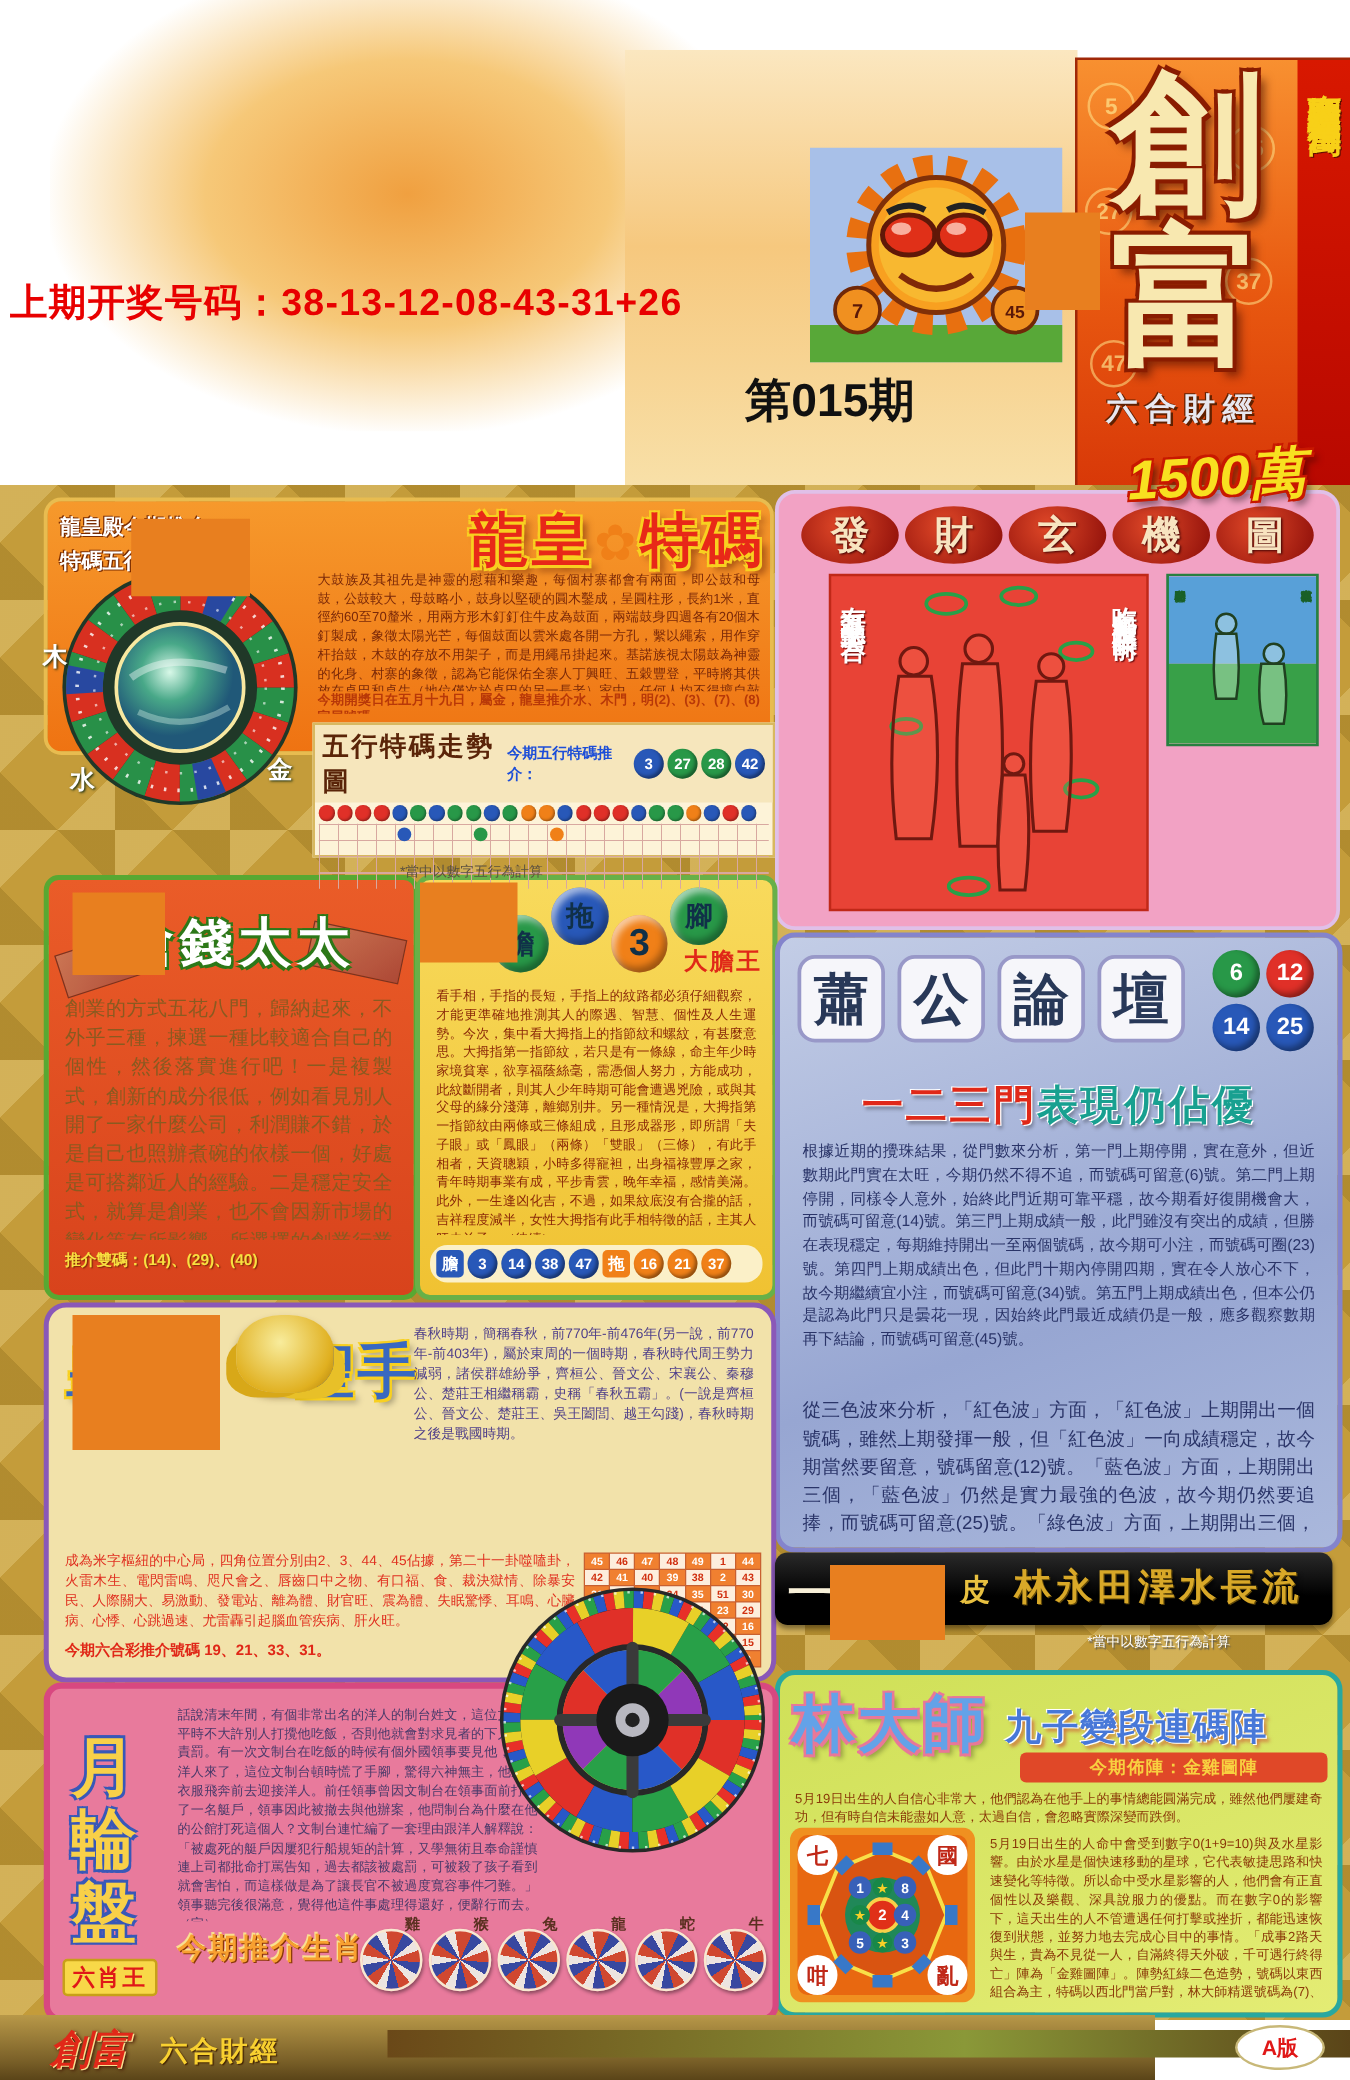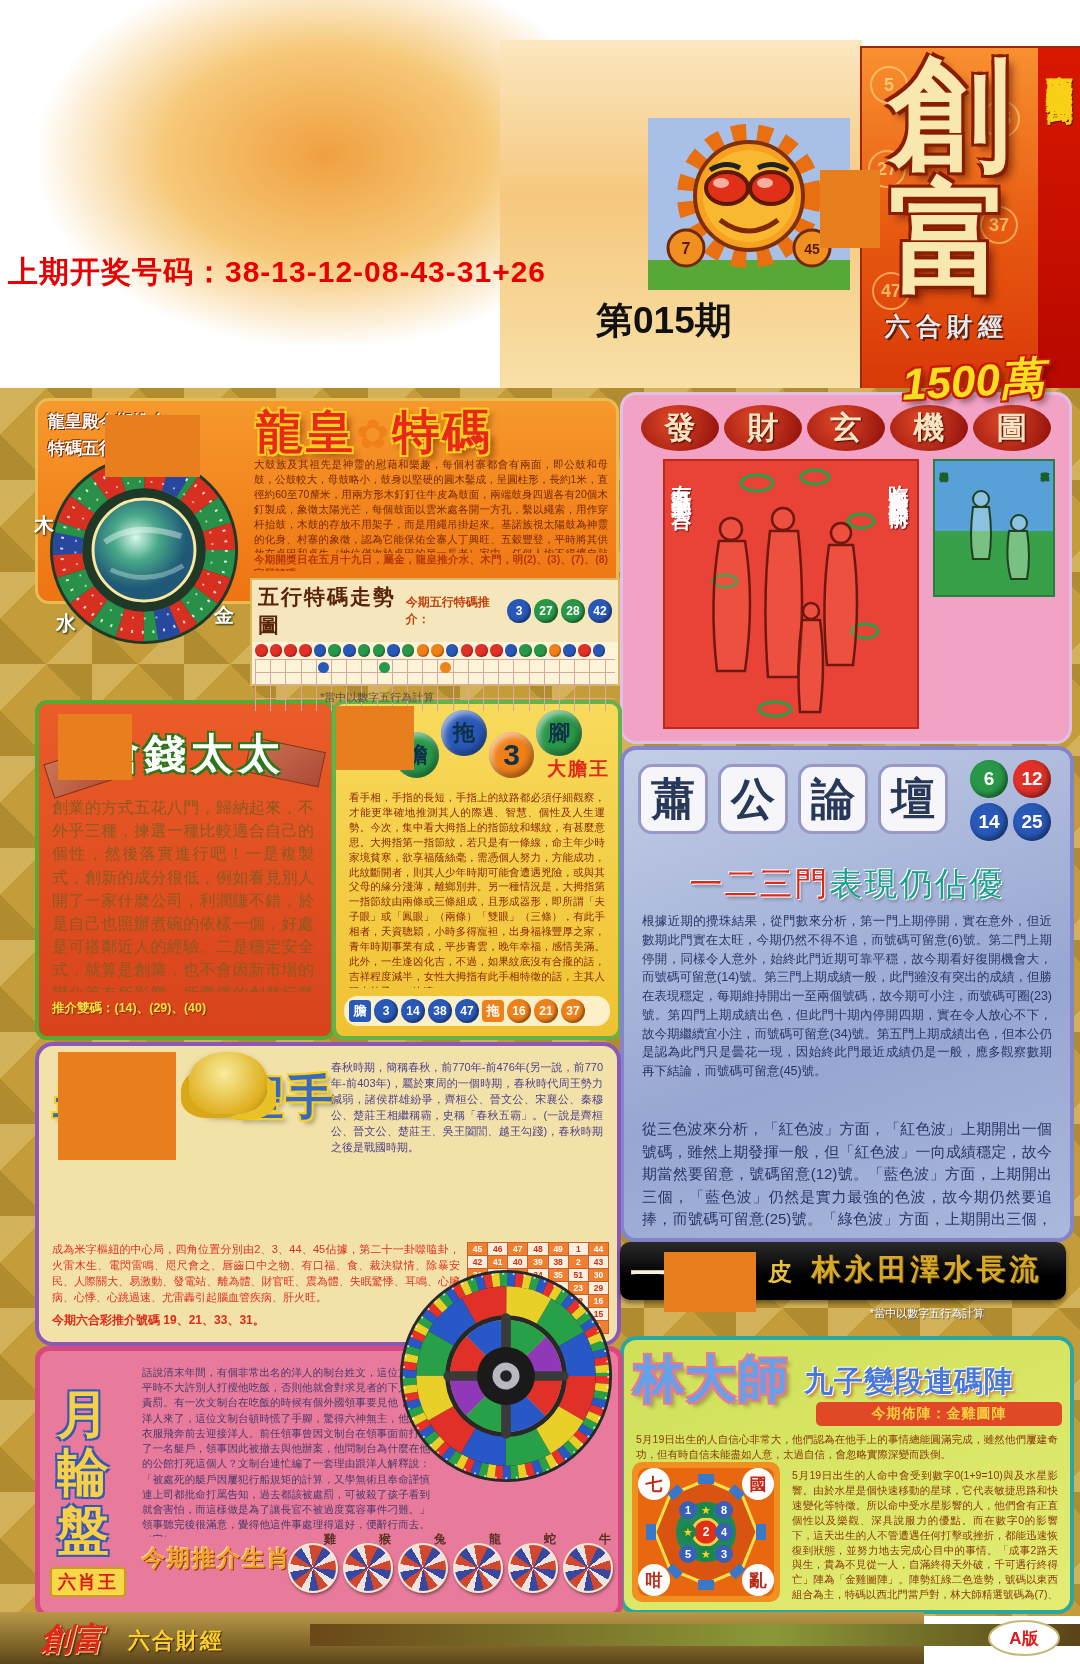--- a/index.html
+++ b/index.html
@@ -3,21 +3,21 @@
 <meta charset="utf-8">
 <style>
   html,body{margin:0;padding:0;}
   body{font-family:"Liberation Sans","DejaVu Sans",sans-serif;}
   #page{position:relative;width:1080px;height:1664px;background:#fff;overflow:hidden;}
   .abs{position:absolute;}
   .txt{position:absolute;overflow:hidden;text-align:justify;}
   
   #hdr-blob{left:40px;top:0;width:520px;height:345px;background:radial-gradient(ellipse at 55% 45%, #f0a040 0%, #f6c878 40%, rgba(255,255,255,0) 72%);}
   #hdr-band{left:500px;top:40px;width:362px;height:350px;background:linear-gradient(180deg,#fbe7c0, #f6c87e 45%, #f8e0a8);}
-  #prev-draw{left:8px;top:222px;font-size:30px;font-weight:bold;color:#e80000;letter-spacing:1px;margin-top:30px;}
+  #prev-draw{left:8px;top:222px;font-size:30px;font-weight:bold;color:#e80000;letter-spacing:1px;}
   #issue{left:596px;top:296px;font-size:37px;font-weight:900;color:#111;}
   #sun-box{left:648px;top:118px;width:202px;height:172px;}
   
   #masthead{left:862px;top:48px;width:218px;height:342px;background:linear-gradient(180deg,#f89030,#e85810 55%,#d83808);box-shadow:0 0 0 2px #a02808;}
   .mh-num{position:absolute;width:34px;height:34px;border-radius:50%;border:2px solid rgba(255,230,140,.55);color:rgba(255,236,150,.65);font-weight:bold;font-size:18px;display:flex;align-items:center;justify-content:center;}
   .mh-num:nth-child(1){left:8px;top:18px;}
   .mh-num:nth-child(2){left:120px;top:52px;}
   .mh-num:nth-child(3){left:6px;top:102px;}
   .mh-num:nth-child(4){left:118px;top:158px;}
   .mh-num:nth-child(5){left:10px;top:224px;}
@@ -28,31 +28,31 @@
   #mh-slogan{writing-mode:vertical-rl;text-orientation:upright;font-size:27px;font-weight:900;color:#f8d018;letter-spacing:2px;line-height:1;padding-top:6px;text-shadow:1px 1px 0 #601000;}
   #jackpot{left:902px;top:352px;font-size:44px;font-weight:900;font-style:italic;color:#f8e020;text-shadow:2px 2px 0 #c81800,-2px -2px 0 #c81800,2px -2px 0 #c81800,-2px 2px 0 #c81800,4px 5px 6px rgba(0,0,0,.5);transform:rotate(-3deg);z-index:30;}
   
   #goldbg{left:0;top:388px;width:1080px;height:1228px;background-color:#c49c3a;background-image:linear-gradient(135deg,rgba(255,240,180,.25) 25%,transparent 25%,transparent 75%,rgba(255,240,180,.25) 75%),linear-gradient(45deg,rgba(110,80,10,.22) 25%,transparent 25%,transparent 75%,rgba(110,80,10,.22) 75%);background-size:92px 92px;}
   
   .panel{position:absolute;border-radius:16px;}
   
   #panelA{left:35px;top:398px;width:578px;height:200px;background:linear-gradient(180deg,#f6992c,#ef7312);border:3px solid #e8bc50;border-radius:14px;}
   #pA-corner{position:absolute;left:10px;top:8px;color:#fff;font-weight:900;font-size:17px;line-height:1.5;text-shadow:1px 1px 0 #7a2c00,-1px -1px 0 #7a2c00;}
   #pA-elem{display:inline-flex;width:30px;height:30px;border-radius:50%;background:#1848a0;color:#fff;align-items:center;justify-content:center;font-size:18px;vertical-align:middle;margin-left:4px;box-shadow:inset -2px -2px 3px rgba(0,0,0,.4);}
-  #pA-title{position:absolute;left:218px;top:0px;width:356px;text-align:left;font-size:47px;font-weight:900;color:#e82818;letter-spacing:3px;text-shadow:2px 2px 0 #f8d020,-2px -2px 0 #f8d020,2px -2px 0 #f8d020,-2px 2px 0 #f8d020,5px 5px 6px rgba(90,20,0,.55);}
+  #pA-title{position:absolute;left:218px;top:0px;width:356px;text-align:right;font-size:47px;font-weight:900;color:#e82818;letter-spacing:3px;text-shadow:2px 2px 0 #f8d020,-2px -2px 0 #f8d020,2px -2px 0 #f8d020,-2px 2px 0 #f8d020,5px 5px 6px rgba(90,20,0,.55);}
   #pA-flower{color:#f08018;text-shadow:none;font-size:40px;}
   #pA-body{left:216px;top:56px;width:354px;height:96px;font-size:10.5px;line-height:1.42;color:#7a2808;}
   #pA-note{left:216px;top:152px;width:354px;height:18px;font-size:10.5px;color:#b83808;font-weight:bold;overflow:hidden;}
   #dragon-wheel{left:46px;top:452px;width:196px;height:196px;z-index:5;}
   .wheel-label{position:absolute;color:#fff;font-size:20px;font-weight:900;text-shadow:1px 1px 2px #102810;}
   
   #trend{left:250px;top:578px;width:366px;height:104px;background:#fdf3d8;border:2px solid #d8b860;z-index:6;}
   #trend-bar{display:flex;align-items:center;gap:6px;padding:3px 6px;background:#f6e6bc;}
   #trend-title{font-size:21px;font-weight:900;color:#5a2408;letter-spacing:2px;}
-  #trend-label{font-size:12px;font-weight:bold;color:#c2410c;}
+  #trend-label{font-size:12px;font-weight:bold;color:#1d4ed8;}
   .trend-cells{display:flex;gap:2.2px;padding:2px 3px;}
   .trend-cells span{width:12.5px;height:12.5px;border-radius:50%;box-shadow:inset -1px -1px 2px rgba(0,0,0,.35);}
   .trend-cells .r{background:#e03028;} .trend-cells .g{background:#289848;} .trend-cells .b{background:#2858b8;} .trend-cells .o{background:#f08018;}
   #trend-grid{position:relative;height:52px;margin:0 3px;background-image:repeating-linear-gradient(to right,#d8a8a0 0 1px,transparent 1px 15.2px),repeating-linear-gradient(to bottom,#d8a8a0 0 1px,transparent 1px 13px);}
   .tg-dot{position:absolute;width:11px;height:11px;border-radius:50%;}
   #trend-foot{left:320px;top:690px;font-size:11px;color:#5a5040;z-index:6;}
   
   #panelB{left:620px;top:392px;width:446px;height:346px;background:#f2a2c4;border:3px solid #e0c0e8;}
   #pB-title{position:absolute;left:10px;top:10px;width:426px;display:flex;gap:5px;justify-content:center;}
   #pB-title span{width:78px;height:46px;border-radius:50%;background:radial-gradient(circle at 40% 35%,#e04828,#8a0c08);color:#f8e4c0;font-size:31px;font-weight:900;display:flex;align-items:center;justify-content:center;text-shadow:1px 1px 2px #400404;}
@@ -78,21 +78,21 @@
   .tag-sq{width:22px;height:22px;border-radius:4px;color:#fff;font-size:13px;font-weight:900;display:flex;align-items:center;justify-content:center;}
   .mini-balls{display:flex;gap:3px;}
   .mini-balls span{width:24px;height:24px;border-radius:50%;color:#fff;font-size:12px;font-weight:bold;display:flex;align-items:center;justify-content:center;box-shadow:inset -2px -2px 3px rgba(0,0,0,.4);}
   .bb{background:#2858b8;} .bg{background:#289848;} .bo{background:#f08018;} .br{background:#e03028;}
   
   #panelE{left:620px;top:746px;width:446px;height:488px;background:linear-gradient(160deg,#c3cde6,#97a6d2 60%,#aab8dc);border:4px solid #8484cc;border-radius:16px;}
   #pE-title{position:absolute;left:14px;top:14px;display:flex;gap:10px;}
   #pE-title span{width:64px;height:64px;background:#f6f6fa;border:3px solid #9898c8;border-radius:14px;display:flex;align-items:center;justify-content:center;font-size:44px;font-weight:900;color:#283858;}
   #pE-balls{position:absolute;right:14px;top:10px;width:86px;display:flex;flex-wrap:wrap;gap:5px;}
   #pE-balls span{width:38px;height:38px;border-radius:50%;color:#fff;font-size:19px;font-weight:900;display:flex;align-items:center;justify-content:center;box-shadow:inset -3px -3px 5px rgba(0,0,0,.4);}
-  #pE-head{position:absolute;left:0;top:112px;width:446px;text-align:center;font-size:33px;font-weight:400;letter-spacing:2px;}
+  #pE-head{position:absolute;left:0;top:112px;width:446px;text-align:center;font-size:33px;font-weight:700;letter-spacing:2px;}
   #pE-head .h1{color:#e02818;text-shadow:1px 1px 0 #fff,-1px -1px 0 #fff,2px 3px 3px rgba(0,0,0,.3);}
   #pE-head .h2{color:#18a090;text-shadow:1px 1px 0 #fff,-1px -1px 0 #fff,2px 3px 3px rgba(0,0,0,.3);}
   #pE-body1{left:18px;top:162px;width:410px;height:204px;font-size:12.5px;line-height:1.5;color:#2a3468;}
   #pE-body2{left:18px;top:368px;width:410px;height:108px;font-size:15px;line-height:1.5;color:#2a3468;}
   
   #panelF{left:35px;top:1042px;width:578px;height:296px;background:#f2e2aa;border:4px solid #8a58b8;border-radius:18px;}
   #pF-title{position:absolute;left:14px;top:20px;font-size:47px;font-weight:900;letter-spacing:2px;color:#3868c0;text-shadow:2px 2px 0 #f8d020,-2px -2px 0 #f8d020,2px -2px 0 #f8d020,-2px 2px 0 #f8d020,4px 4px 5px rgba(0,0,0,.35);}
   #pF-ingot{position:absolute;left:150px;top:6px;width:78px;height:62px;background:radial-gradient(circle at 45% 35%,#f8ec9c,#e0b020 70%,#a87808);border-radius:46% 46% 40% 40%;box-shadow:-14px 10px 0 -6px #d8a818,16px 12px 0 -7px #e8c028,0 4px 6px rgba(80,50,0,.5);}
   #pF-body1{left:292px;top:14px;width:272px;height:100px;font-size:11px;line-height:1.45;color:#50408a;}
   #pF-body2{left:13px;top:118px;width:552px;height:74px;font-size:11px;line-height:1.45;color:#50408a;text-indent:0;}

